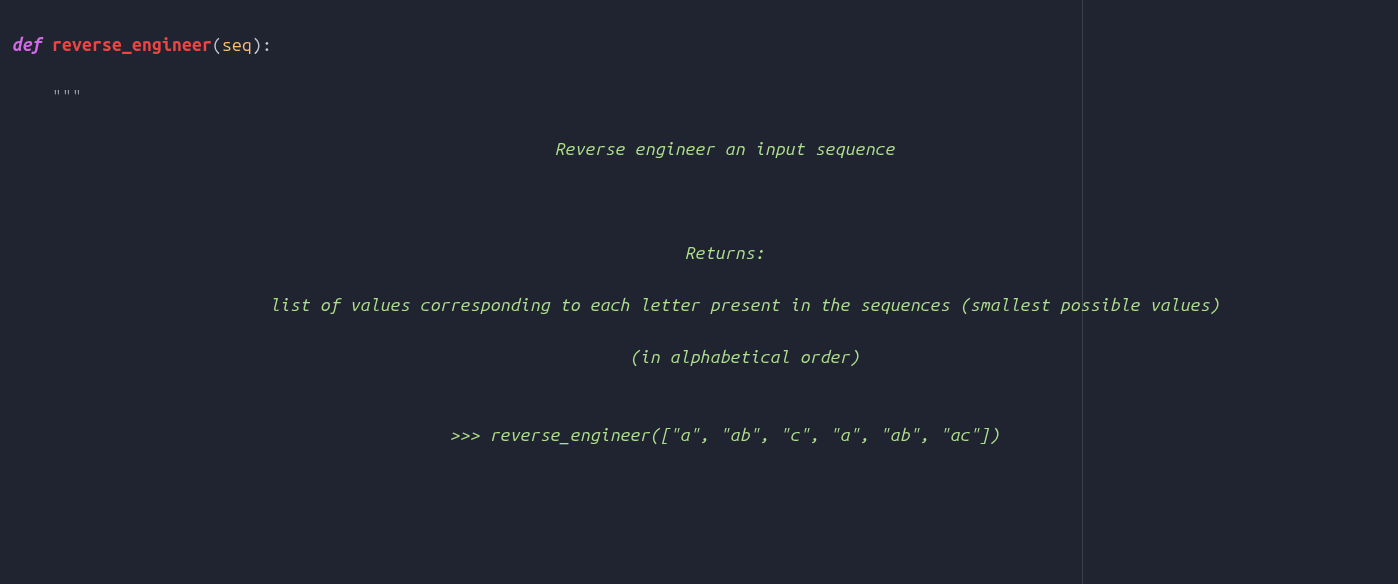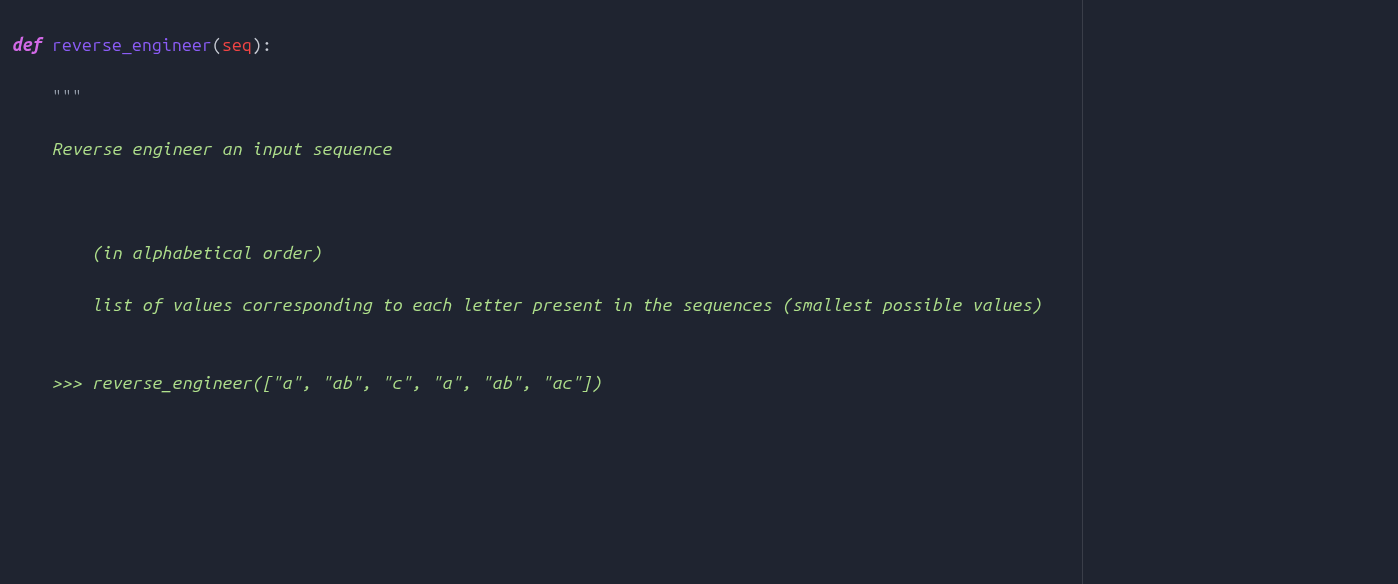--- a/index.html
+++ b/index.html
@@ -24,41 +24,42 @@
   }
   .ruler {
     position: absolute;
     top: 0;
     bottom: 0;
     left: 1082px;
     width: 1px;
     background: rgba(255,255,255,0.12);
   }
   .kw-def   { color: #d269e6; font-weight: 600; font-style: italic; text-align: center; }
-  .fn-name  { color: #8b5cf6; font-weight: 400; }
+  .fn-name  { color: #ef4444; font-weight: 700; }
   .paren    { color: #c7cbd4; }
-  .param    { color: #ef4444; margin-top: 16px; }
+  .param    { color: #fdba74; margin-top: 16px; }
   .punct    { color: #c7cbd4; }
   .docq     { color: #9aa3b0; }
-  .doc      { color: #b0e18c; font-style: italic; }
+  .doc      { color: #b0e18c; font-style: italic; text-align: center; }
   .line { display: block; }
 </style>
 </head>
 <body>
 
 <div class="ruler"></div>
 
 <div class="editor">
 <span class="line"><span class="kw-def">def</span><span class="punct"> </span><span class="fn-name">reverse_engineer</span><span class="paren">(</span><span class="param">seq</span><span class="paren">):</span></span>
 <span class="line docq">    """</span>
 <span class="line doc">    Reverse engineer an input sequence</span>
 <span class="line doc"></span>
 <span class="line doc"></span>
+<span class="line doc">    Returns:</span>
+<span class="line doc">        list of values corresponding to each letter present in the sequences (smallest possible values)</span>
 <span class="line doc">        (in alphabetical order)</span>
-<span class="line doc">        list of values corresponding to each letter present in the sequences (smallest possible values)</span>
 <span class="line doc"></span>
 <span class="line doc">    &gt;&gt;&gt; reverse_engineer(["a", "ab", "c", "a", "ab", "ac"])</span>
 
 
 
 
 
 
 
 

